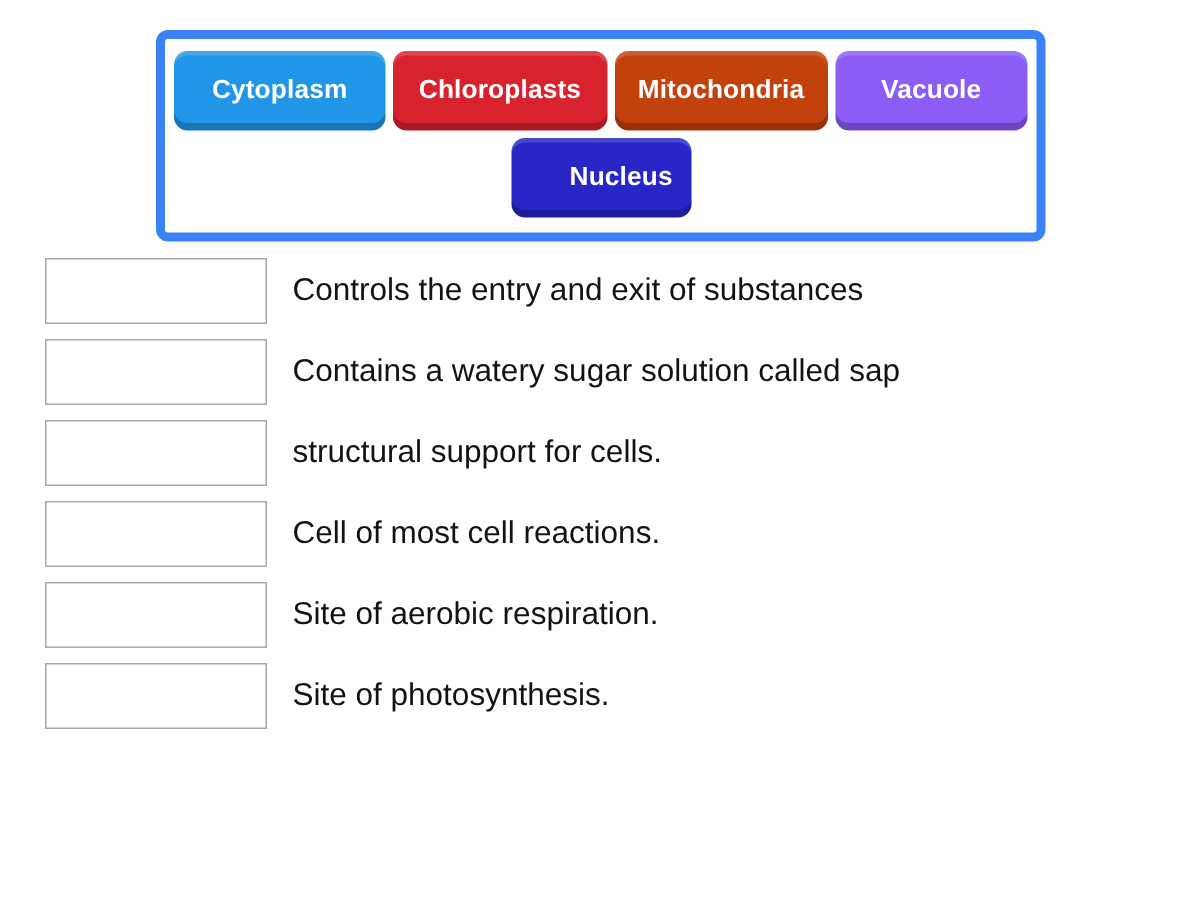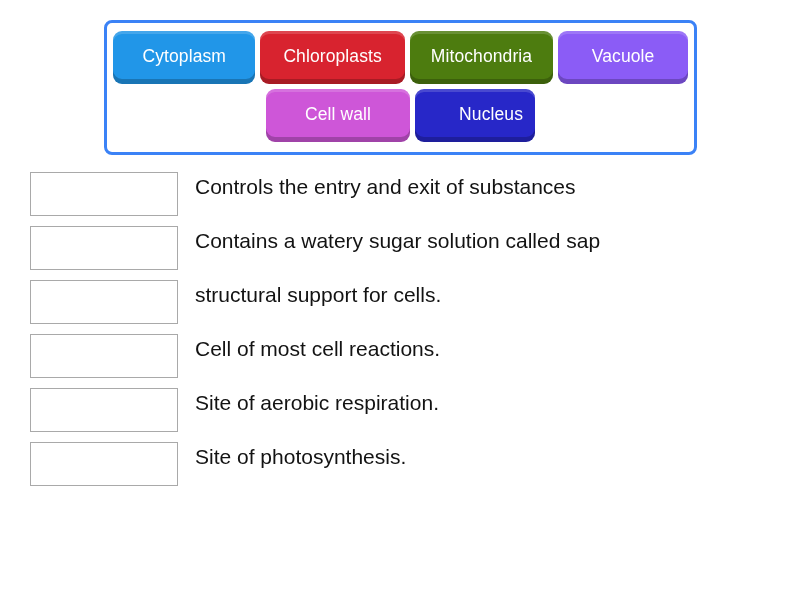--- a/index.html
+++ b/index.html
@@ -16,23 +16,24 @@
   }
 
   
   #word-bank {
     position: absolute;
     left: 104px;
     top: 20px;
     width: 593px;
     box-sizing: border-box;
     background: #ffffff;
-    border: 3px solid #3b82f6;
+    border: 6px solid #3b82f6;
     border-radius: 8px;
     padding: 8px 6px 10px 6px;
+    font-weight: bold;
   }
   .tile-row {
     display: flex;
     justify-content: center;
     align-items: flex-start;
     gap: 5px;
     margin-bottom: 5px;
   }
   .tile-row:last-child {
     margin-bottom: 0;
@@ -70,20 +71,21 @@
 
   
   #question-list {
     position: absolute;
     left: 30px;
     top: 172px;
     width: 740px;
   }
   .q-row {
     display: flex;
+    align-items: center;
     margin-bottom: 10px;
   }
   .q-row:last-child { margin-bottom: 0; }
 
   .drop-box {
     width: 148px;
     height: 44px;
     flex: 0 0 148px;
     background: #ffffff;
     border: 1px solid #a9a9a9;
@@ -102,31 +104,28 @@
 <body>
 
 <div id="word-bank">
   <div class="tile-row">
     <div class="tile tile-cytoplasm" style="background: rgb(33, 150, 232);">
         <span>Cytoplasm</span>
       </div>
     <div class="tile tile-chloroplasts" style="background: rgb(216, 35, 47); padding-left: 12px;">
         <span>Chloroplasts</span>
       </div>
-    <div class="tile tile-mitochondria" style="background: #4d7c0f; align-items: center;">
+    <div class="tile tile-mitochondria" style="background: #c2410c; align-items: center;">
         <span>Mitochondria</span>
       </div>
     <div class="tile tile-vacuole" style="background: #8b5cf6;">
         <span>Vacuole</span>
       </div>
   </div>
   <div class="tile-row">
-    <div class="tile tile-cellwall" style="background: rgb(206, 86, 216);">
-        <span>Cell wall</span>
-      </div>
     <div class="tile tile-nucleus" style="background: rgb(39, 39, 200); justify-content: flex-end;">
         <span>Nucleus</span>
       </div>
   </div>
 </div>
 
 <div id="question-list">
   <div class="q-row">
     <div class="drop-box"></div>
     <div class="q-text">Controls the entry and exit of substances</div>

